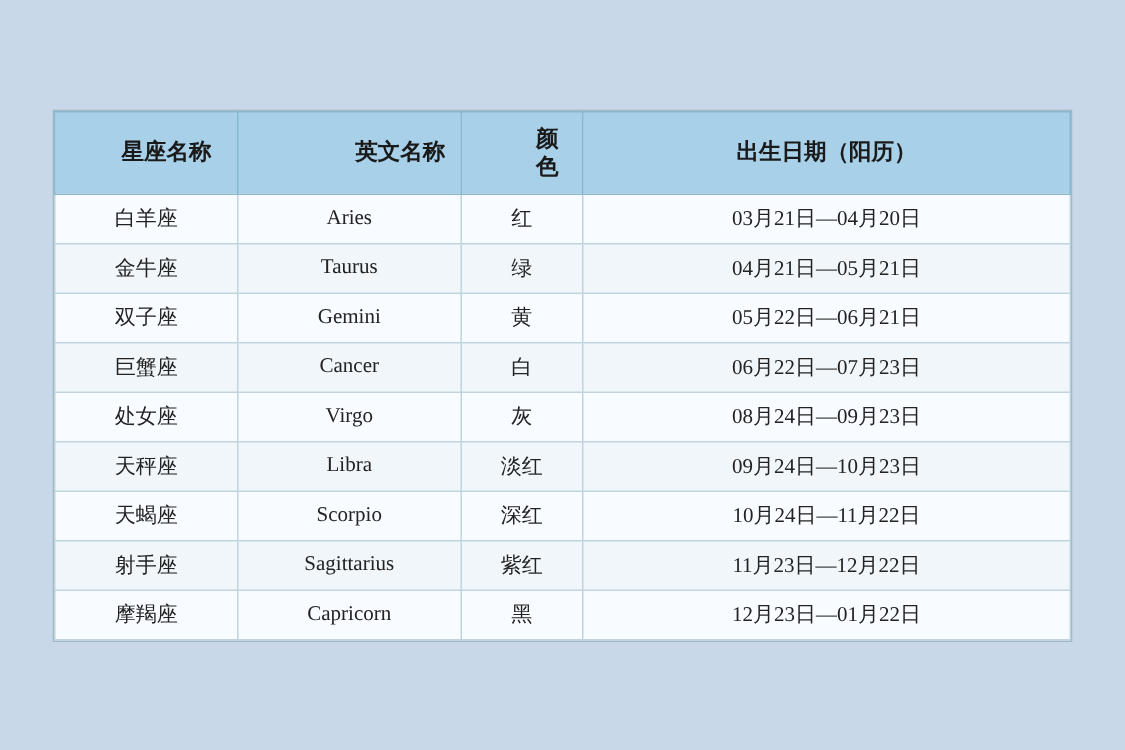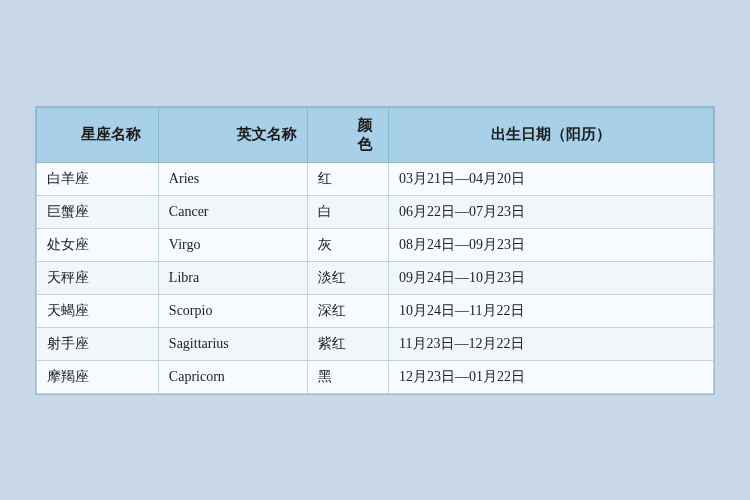--- a/index.html
+++ b/index.html
@@ -46,21 +46,21 @@
       background-color: #f8fbff;
     }
 
     tbody tr:nth-child(even) {
       background-color: #f0f6fa;
     }
 
     tbody td {
       border: 1px solid #c0d4e0;
       padding: 7px 10px;
-      text-align: left;
+      text-align: center;
       font-size: 14px;
       color: #222;
     }
 
     .col-chinese {
       width: 18%;
       padding-left: 37px;
     }
     .col-english {
       width: 22%;
@@ -86,20 +86,32 @@
         <th class="col-color">颜色</th>
         <th class="col-date">出生日期（阳历）</th>
       </tr>
     </thead>
     <tbody id="table-body">
     <tr>
           <td>白羊座</td>
           <td>Aries</td>
           <td>红</td>
           <td>03月21日—04月20日</td>
+        </tr>
+        <tr>
+          <td>金牛座</td>
+          <td>Taurus</td>
+          <td>绿</td>
+          <td>04月21日—05月21日</td>
+        </tr>
+        <tr>
+          <td>双子座</td>
+          <td>Gemini</td>
+          <td>黄</td>
+          <td>05月22日—06月21日</td>
         </tr>
         <tr>
           <td>巨蟹座</td>
           <td>Cancer</td>
           <td>白</td>
           <td>06月22日—07月23日</td>
         </tr>
         <tr>
           <td>处女座</td>
           <td>Virgo</td>

